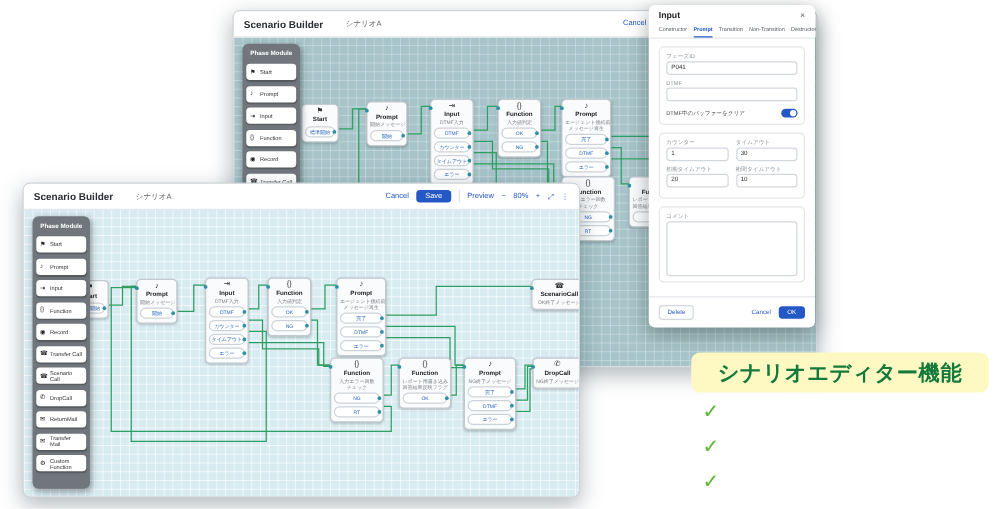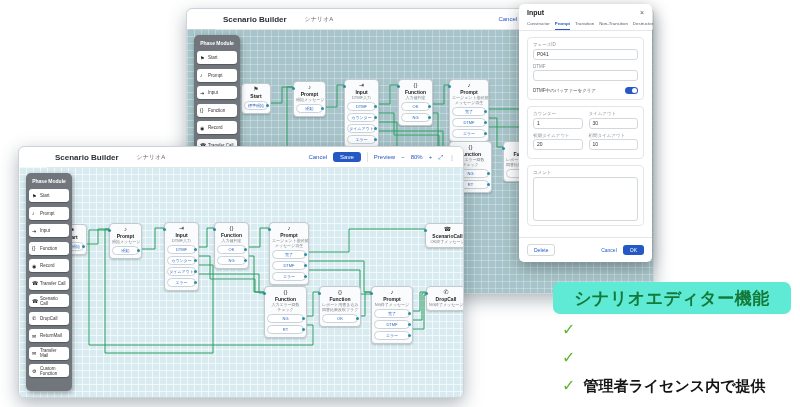--- a/index.html
+++ b/index.html
@@ -7,21 +7,21 @@
     width:800px;height:407px;position:relative;overflow:hidden;background:#ffffff;
     font-family:"Liberation Sans","DejaVu Sans",sans-serif;
     -webkit-font-smoothing:antialiased;
   }
   
   .window{position:absolute;background:#fff;border:1px solid #cdd3d8;border-radius:6px;
     box-shadow:0 6px 18px rgba(30,50,60,.35);overflow:hidden;}
   .win-back{left:186px;top:8px;width:466px;height:284px;z-index:1;}
   .win-front{left:18px;top:146px;width:444px;height:250px;z-index:2;}
   .win-header{position:absolute;left:0;top:0;right:0;height:20px;background:#fff;
-    border-bottom:1px solid #e4e7ea;display:flex;align-items:center;padding:0 8px;gap:6px;z-index:6;margin-left:28px;}
+    border-bottom:1px solid #e4e7ea;display:flex;align-items:center;padding:0 8px;gap:6px;z-index:6;}
   .app-title{font-size:8px;font-weight:bold;color:#2a2f35;white-space:nowrap;}
   .scenario-name{font-size:6px;color:#666;margin-left:12px;white-space:nowrap;}
   .toolbar{margin-left:auto;display:flex;align-items:center;gap:6px;}
   .tb-link{font-size:6px;color:#2458c5;cursor:default;white-space:nowrap;}
   .btn-save{font-size:6px;color:#fff;background:#2458c5;border-radius:3px;padding:2px 7px;}
   .tb-sep{width:1px;height:10px;background:#dfe3e7;}
   .tb-zoom{font-size:6px;color:#2458c5;}
   .canvas{position:absolute;left:0;top:20px;right:0;bottom:0;}
   .canvas-front{background-color:#d7ebf1;
     background-image:linear-gradient(rgba(255,255,255,.65) 1px,transparent 1px),
@@ -69,21 +69,21 @@
   .toggle-label{font-size:4.5px;color:#444;}
   .toggle{width:13px;height:7px;background:#2458c5;border-radius:4px;position:relative;flex:none;}
   .toggle::after{content:'';position:absolute;right:1px;top:1px;width:5px;height:5px;background:#fff;border-radius:50%;}
   .grid2{display:grid;grid-template-columns:1fr 1fr;column-gap:6px;}
   .comment-box{border:1px solid #d3d8dd;border-radius:3px;height:42px;background:#fff;}
   .panel-footer{display:flex;align-items:center;padding:6px 8px;border-top:1px solid #e4e7ea;}
   .btn-delete{border:1px solid #d3d8dd;border-radius:3px;color:#2458c5;font-size:5px;padding:2px 6px;}
   .btn-cancel{margin-left:auto;color:#2458c5;font-size:5px;margin-right:6px;}
   .btn-ok{background:#2458c5;color:#fff;border-radius:3px;font-size:5px;padding:2px 7px;}
   
-  .callout-title{position:absolute;left:553px;top:282px;width:238px;height:32px;background:#5eead4;
+  .callout-title{position:absolute;left:553px;top:282px;width:238px;height:32px;background:#fef9c3;
     border-radius:7px;color:#15793b;font-weight:bold;font-size:17px;display:flex;align-items:center;
     justify-content:center;letter-spacing:.5px;z-index:4;}
   .callout-list{position:absolute;left:562px;top:320px;z-index:4;}
   .callout-item{display:flex;align-items:center;height:20px;margin-bottom:8px;}
   .check{color:#5cb531;font-size:16px;font-weight:bold;margin-right:8px;line-height:20px;}
   .callout-text{font-size:15px;font-weight:bold;color:#141414;white-space:nowrap;}
 </style>
 </head>
 <body>
 
@@ -439,15 +439,14 @@
 <div class="callout-title">シナリオエディター機能</div>
 <div class="callout-list">
     <div class="callout-item">
       <span class="check">✓</span>
     </div>
     <div class="callout-item">
       <span class="check">✓</span>
     </div>
     <div class="callout-item">
       <span class="check">✓</span>
-      <span class="callout-text">管理者ライセンス内で提供</span>
     </div>
   </div>
 
 </body></html>

